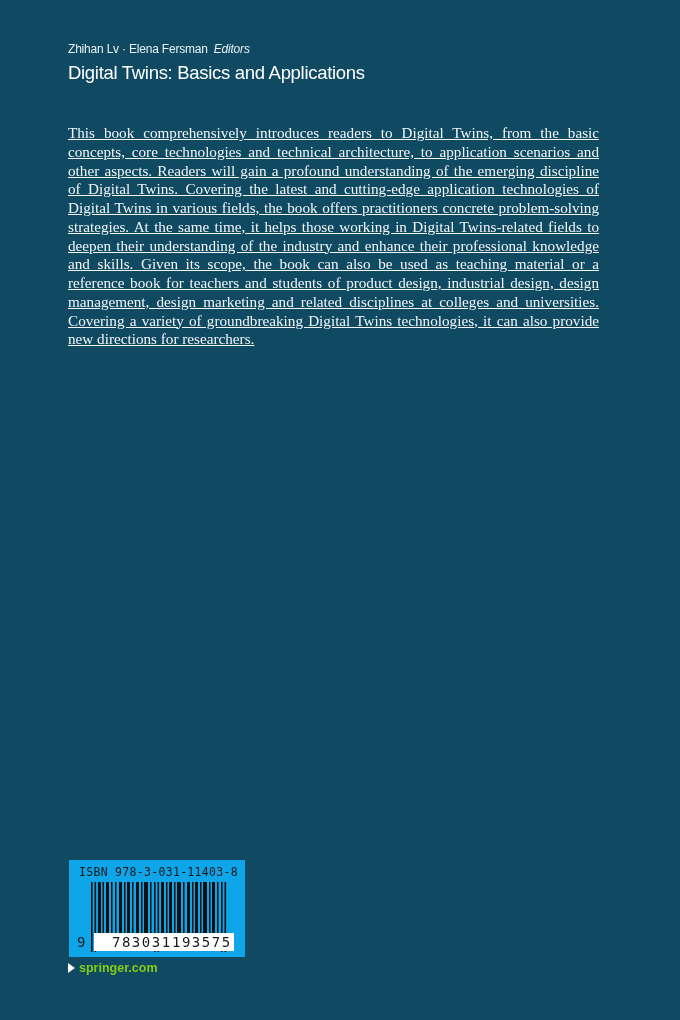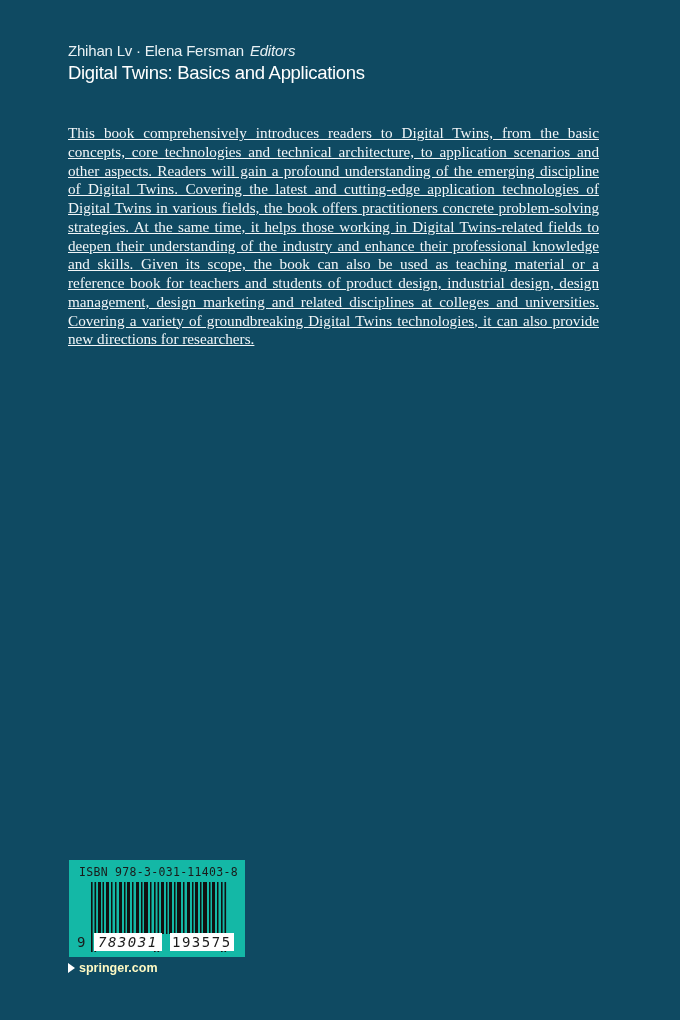--- a/index.html
+++ b/index.html
@@ -13,21 +13,21 @@
       position: relative;
       overflow: hidden;
       font-family: "Liberation Sans", sans-serif;
       color: #ffffff;
     }
     .editors {
       position: absolute;
       left: 68px;
       top: 42px;
       font-family: "Liberation Sans", sans-serif;
-      font-size: 15px;
+      font-size: 12px;
       color: #e9f1f4;
       letter-spacing: -0.2px;
       white-space: nowrap;
     }
     .editors .role {
       font-style: italic;
       margin-left: 6px;
     }
     .title {
       position: absolute;
@@ -53,21 +53,21 @@
       text-align-last: left;
       hyphens: none;
       text-decoration: underline;
     }
     .barcode-box {
       position: absolute;
       left: 69px;
       top: 860px;
       width: 176px;
       height: 97px;
-      background: #14b8a6;
+      background: #0ea5e9;
       color: #111111;
     }
     .isbn {
       position: absolute;
       left: 10px;
       top: 5px;
       font-family: "DejaVu Sans Mono", monospace;
       font-size: 11.5px;
       letter-spacing: 0.3px;
       white-space: nowrap;
@@ -84,30 +84,30 @@
       position: absolute;
       top: 73px;
       font-family: "DejaVu Sans Mono", monospace;
       font-size: 14px;
       background: #ffffff;
       color: #1a1a1a;
       line-height: 18px;
       white-space: nowrap;
     }
     .ean-first { left: 8px; background: transparent; }
-    .ean-left { left: 25px; padding: 0 4px; letter-spacing: 1.5px; font-style: italic; }
+    .ean-left { left: 25px; padding: 0 18px; letter-spacing: 1.5px; }
     .ean-right { left: 101px; padding: 0 2px; letter-spacing: 1.5px; }
     .springer {
       position: absolute;
       left: 68px;
       top: 961px;
       font-family: "Liberation Sans", sans-serif;
       font-weight: bold;
       font-size: 12.5px;
-      color: #fef9c3;
+      color: #84cc16;
       white-space: nowrap;
       display: flex;
       align-items: center;
       text-decoration: none;
     }
     .springer .arrow {
       display: inline-block;
       width: 0;
       height: 0;
       border-left: 7px solid #ffffff;

